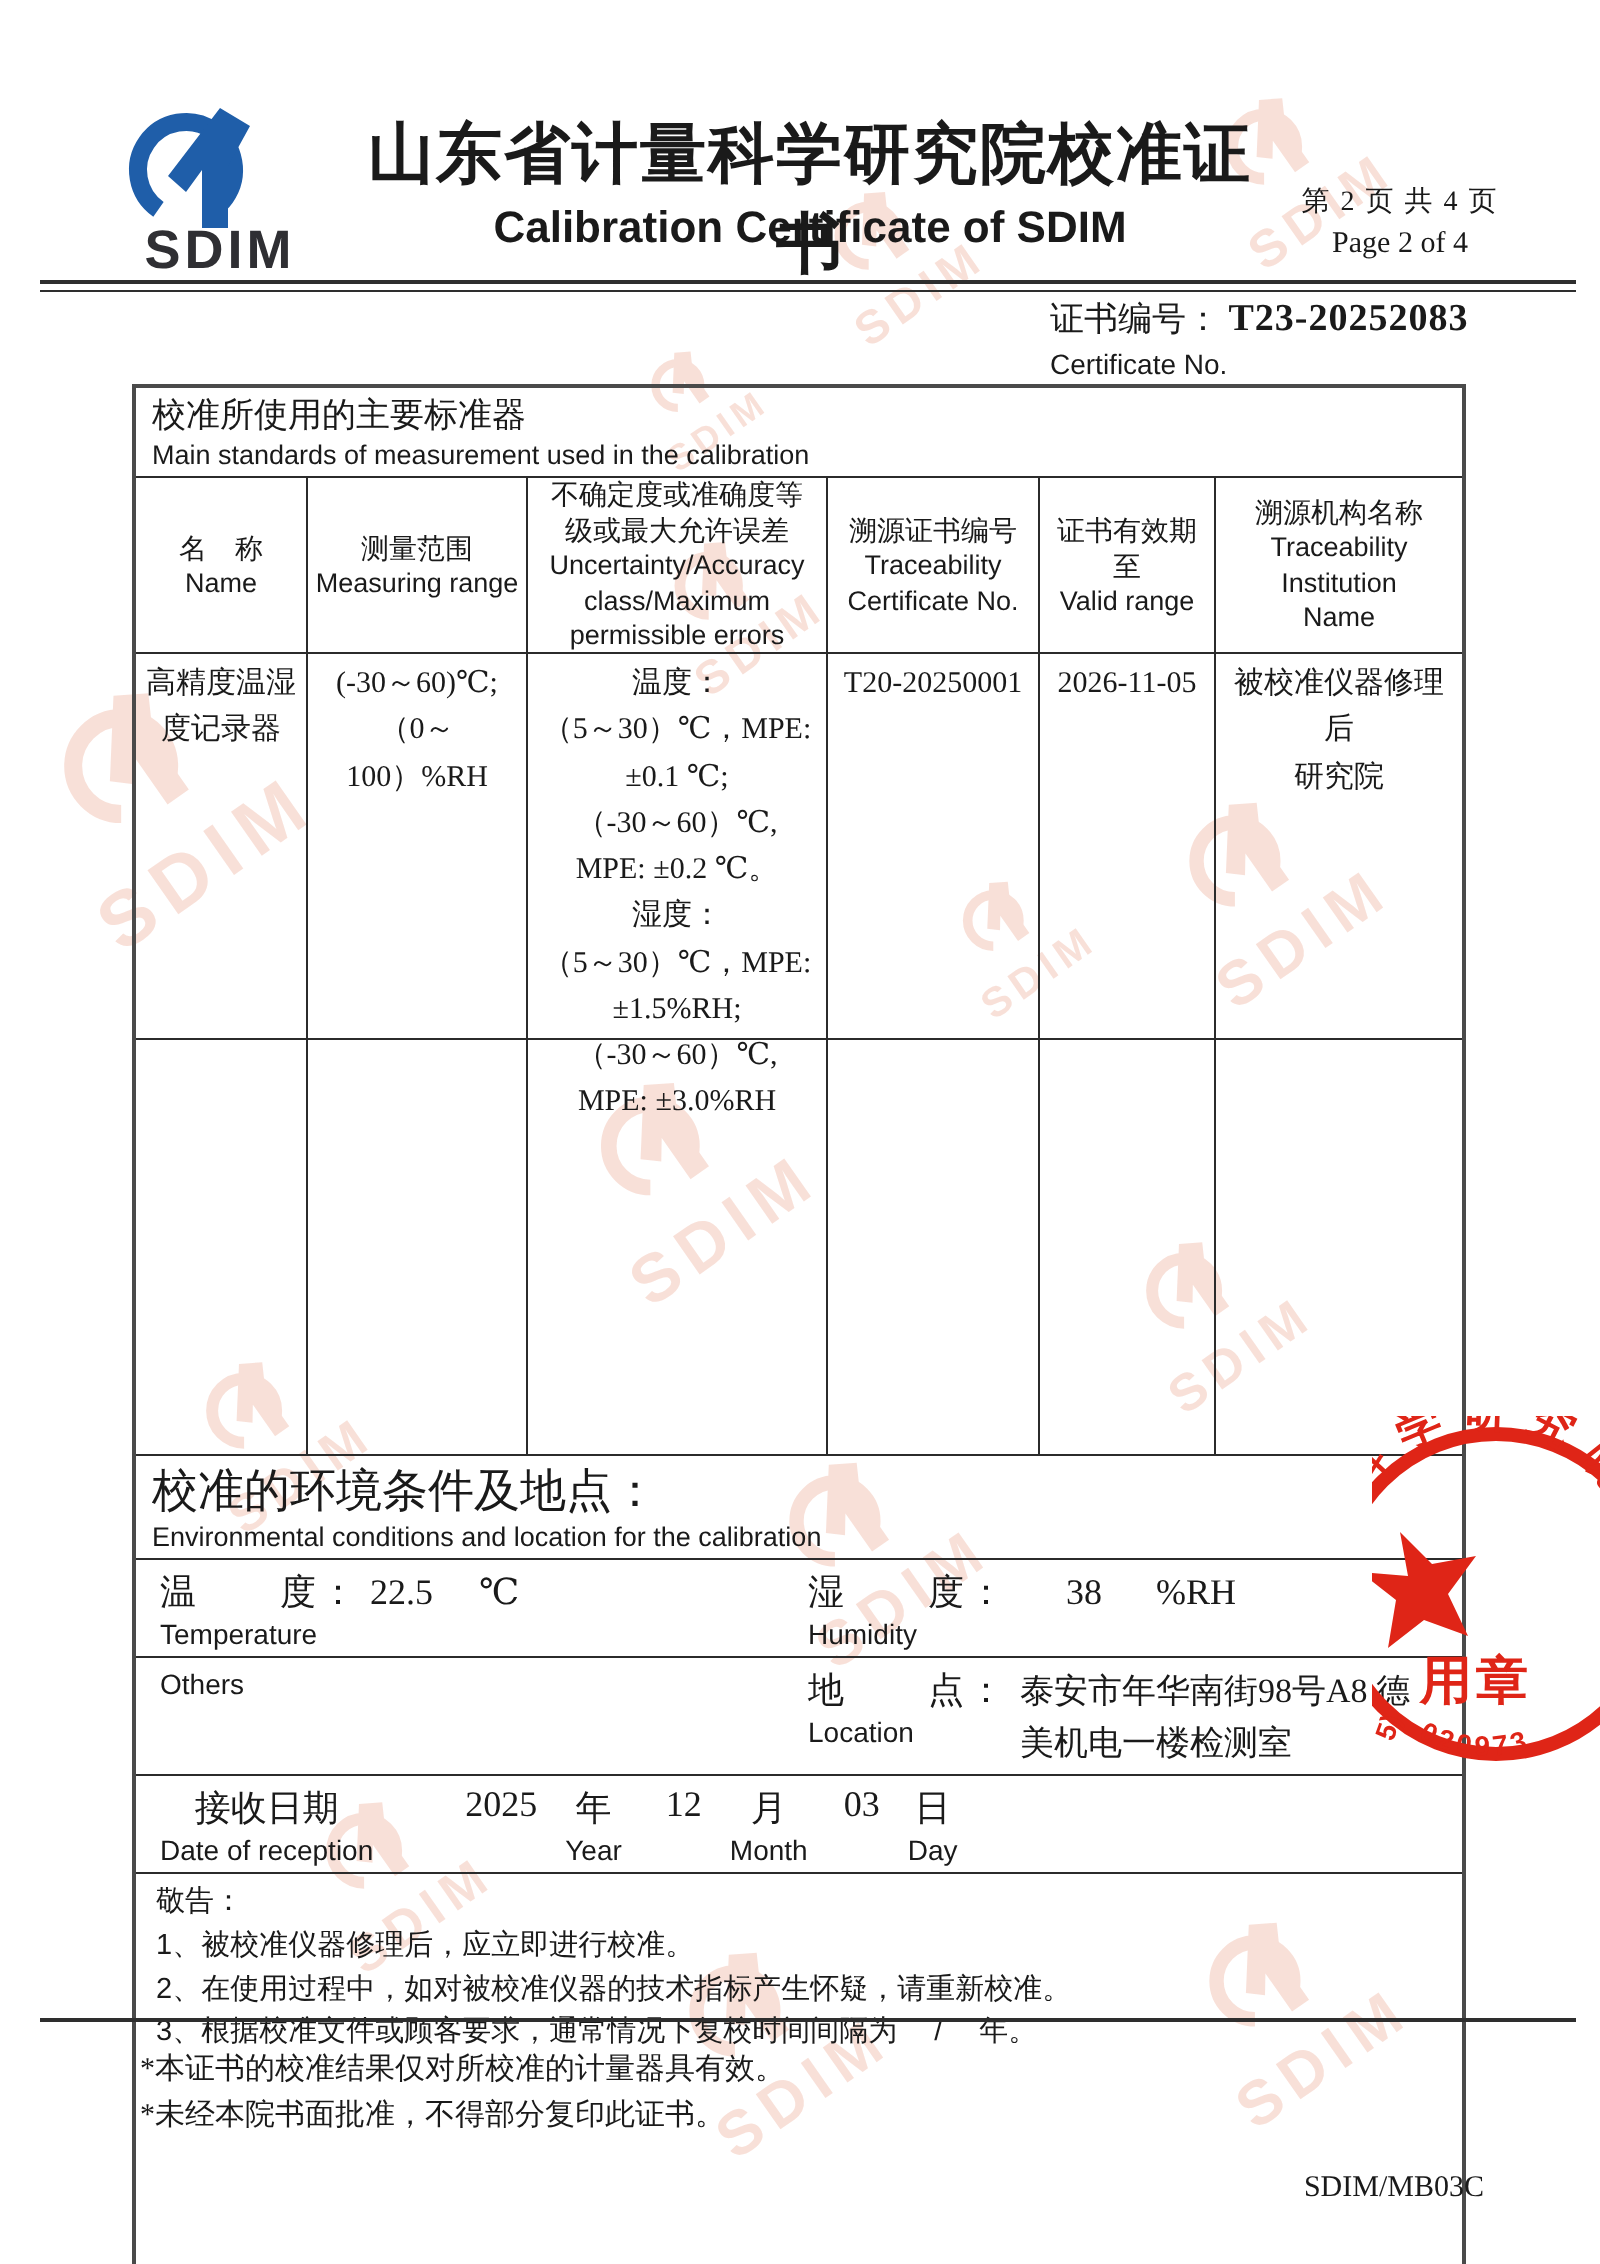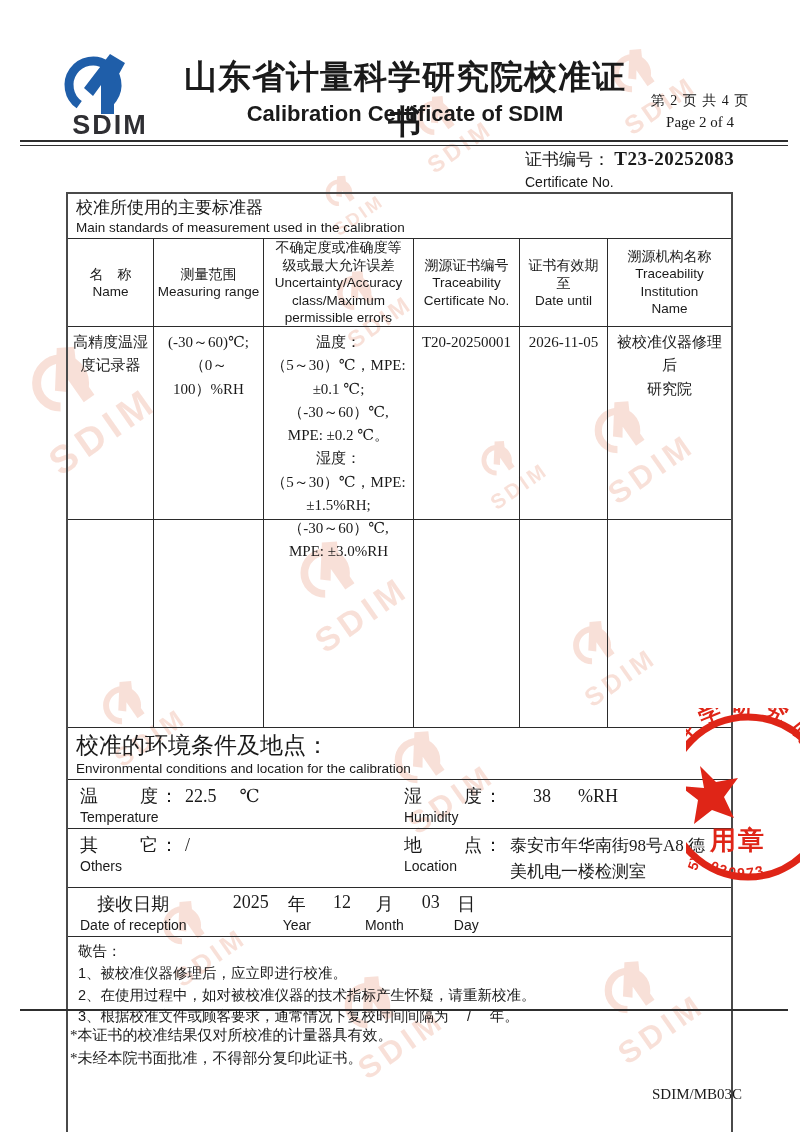--- a/index.html
+++ b/index.html
@@ -241,21 +241,21 @@
 permissible errors</div>
       </div>
       <div class="cell hrow">
         <div class="hzh pre">溯源证书编号</div>
         <div class="hen pre">Traceability
 Certificate No.</div>
       </div>
       <div class="cell hrow">
         <div class="hzh pre">证书有效期
 至</div>
-        <div class="hen pre">Date until</div>
+        <div class="hen pre">Valid range</div>
       </div>
       <div class="cell hrow lastcol">
         <div class="hzh pre">溯源机构名称</div>
         <div class="hen pre">Traceability
 Institution
 Name</div>
       </div>
 
       <div class="cell drow serif pre">高精度温湿
 度记录器</div>
@@ -303,24 +303,20 @@
           <span class="lab">湿　　度：</span>
           <span class="val" style="margin-left:24px;">38</span>
           <span class="val" style="margin-left:22px;">%RH</span>
         </div>
         <div class="sub-en">Humidity</div>
       </div>
     </div>
 
     <div class="envrow">
       <div class="half-l">
-        <div class="fieldline">
-          <span class="lab">其　　它：</span>
-          <span class="val">/</span>
-        </div>
         <div class="sub-en">Others</div>
       </div>
       <div class="half-r" style="display:flex;">
         <div>
           <div class="fieldline">
             <span class="lab">地　　点：</span>
           </div>
           <div class="sub-en">Location</div>
         </div>
         <div class="fieldline serif pre" style="font-size:17px;line-height:1.5;margin-left:6px;">泰安市年华南街98号A8 德

